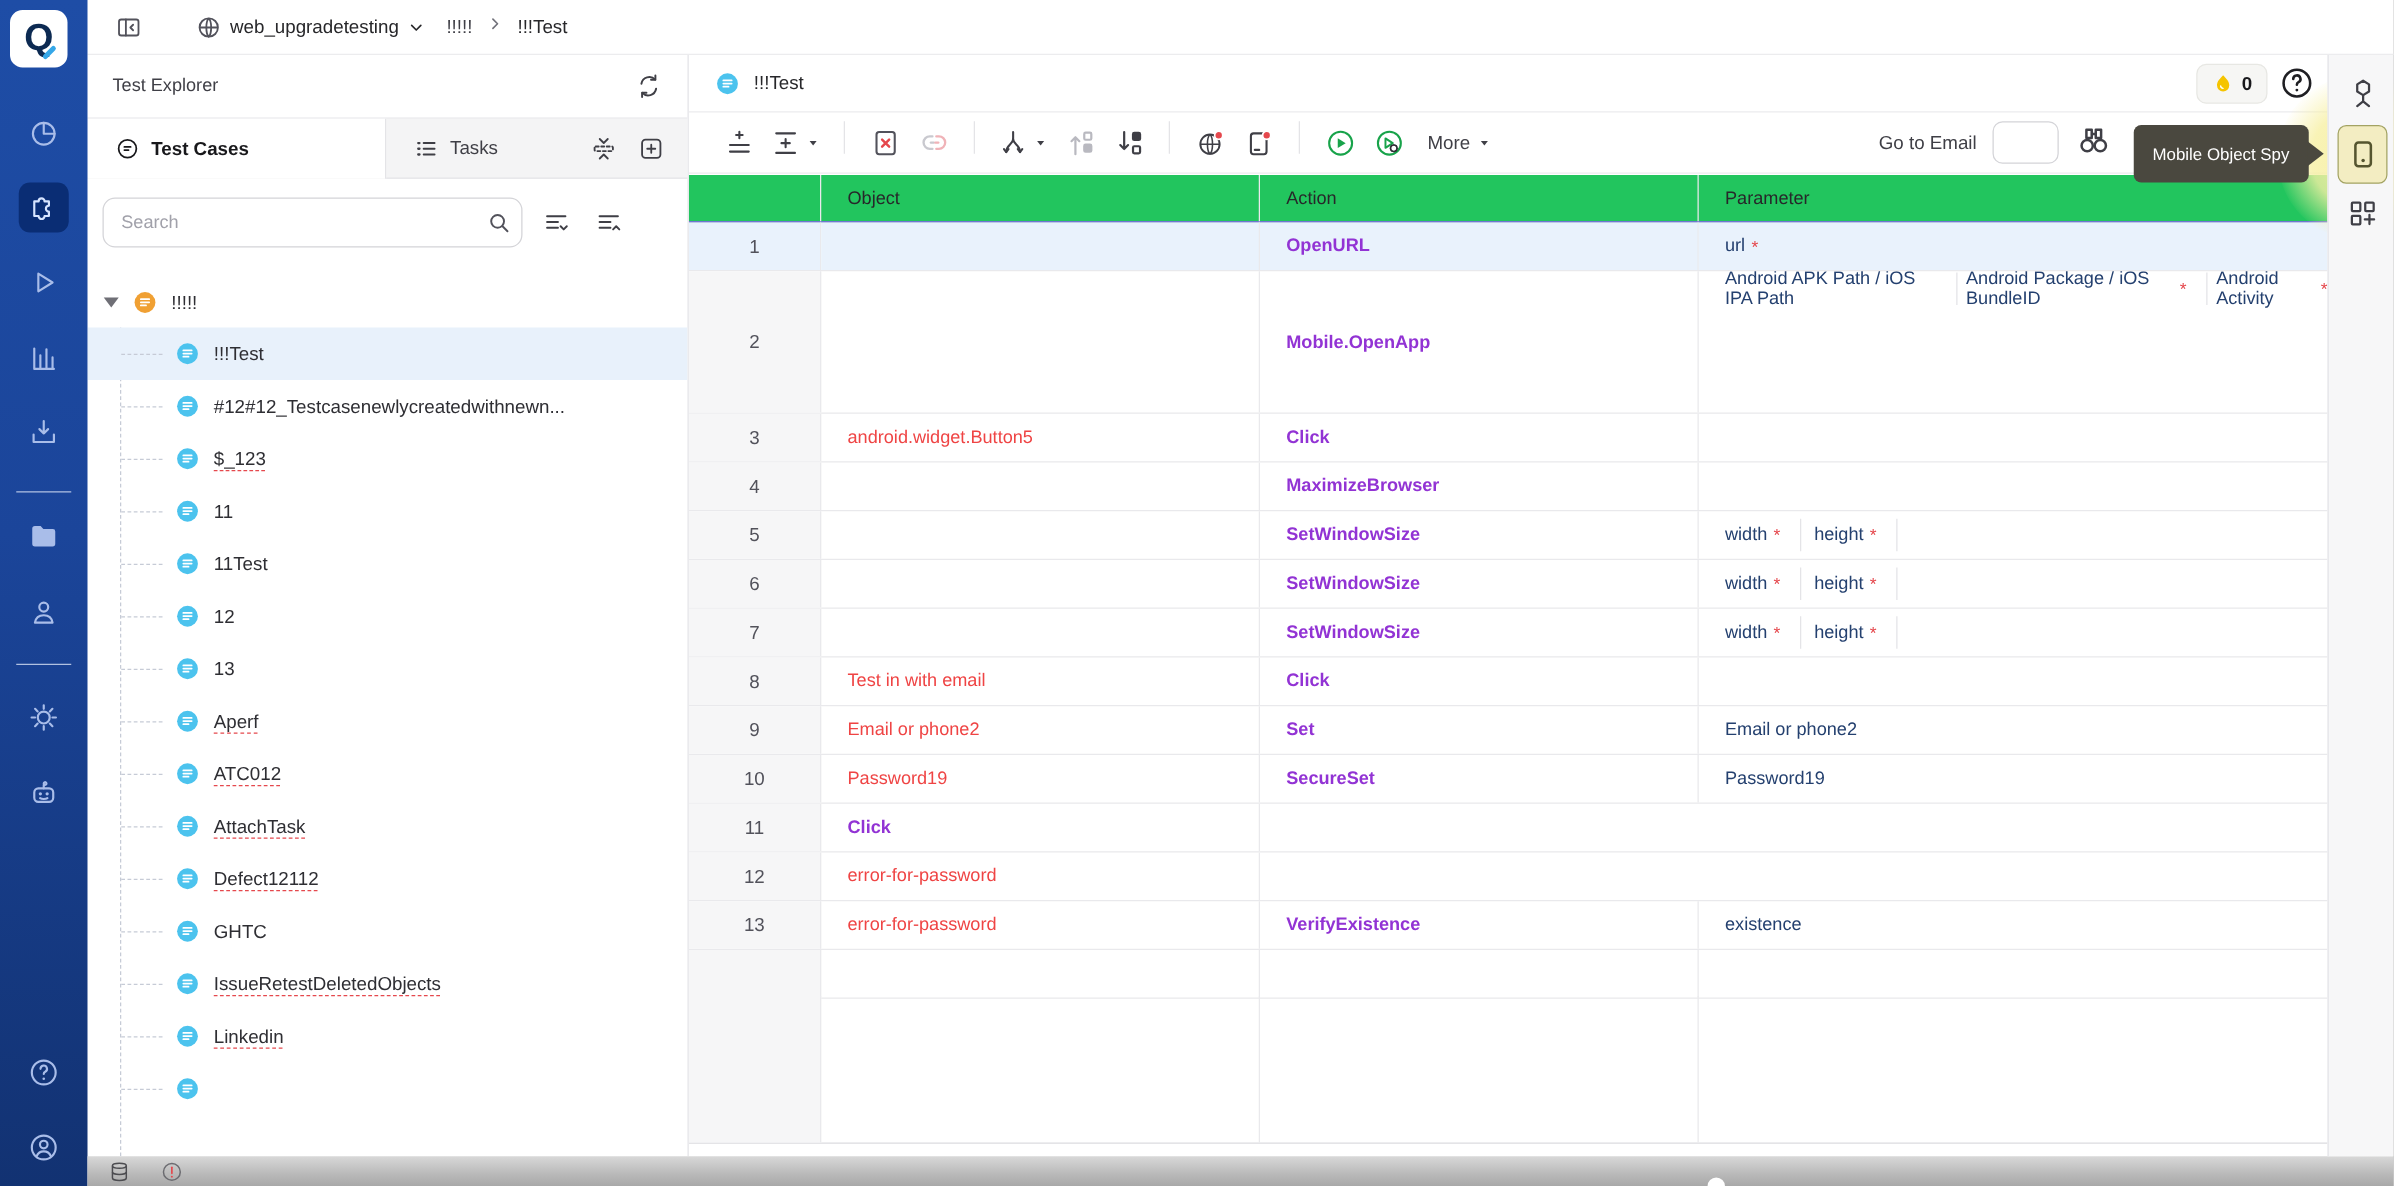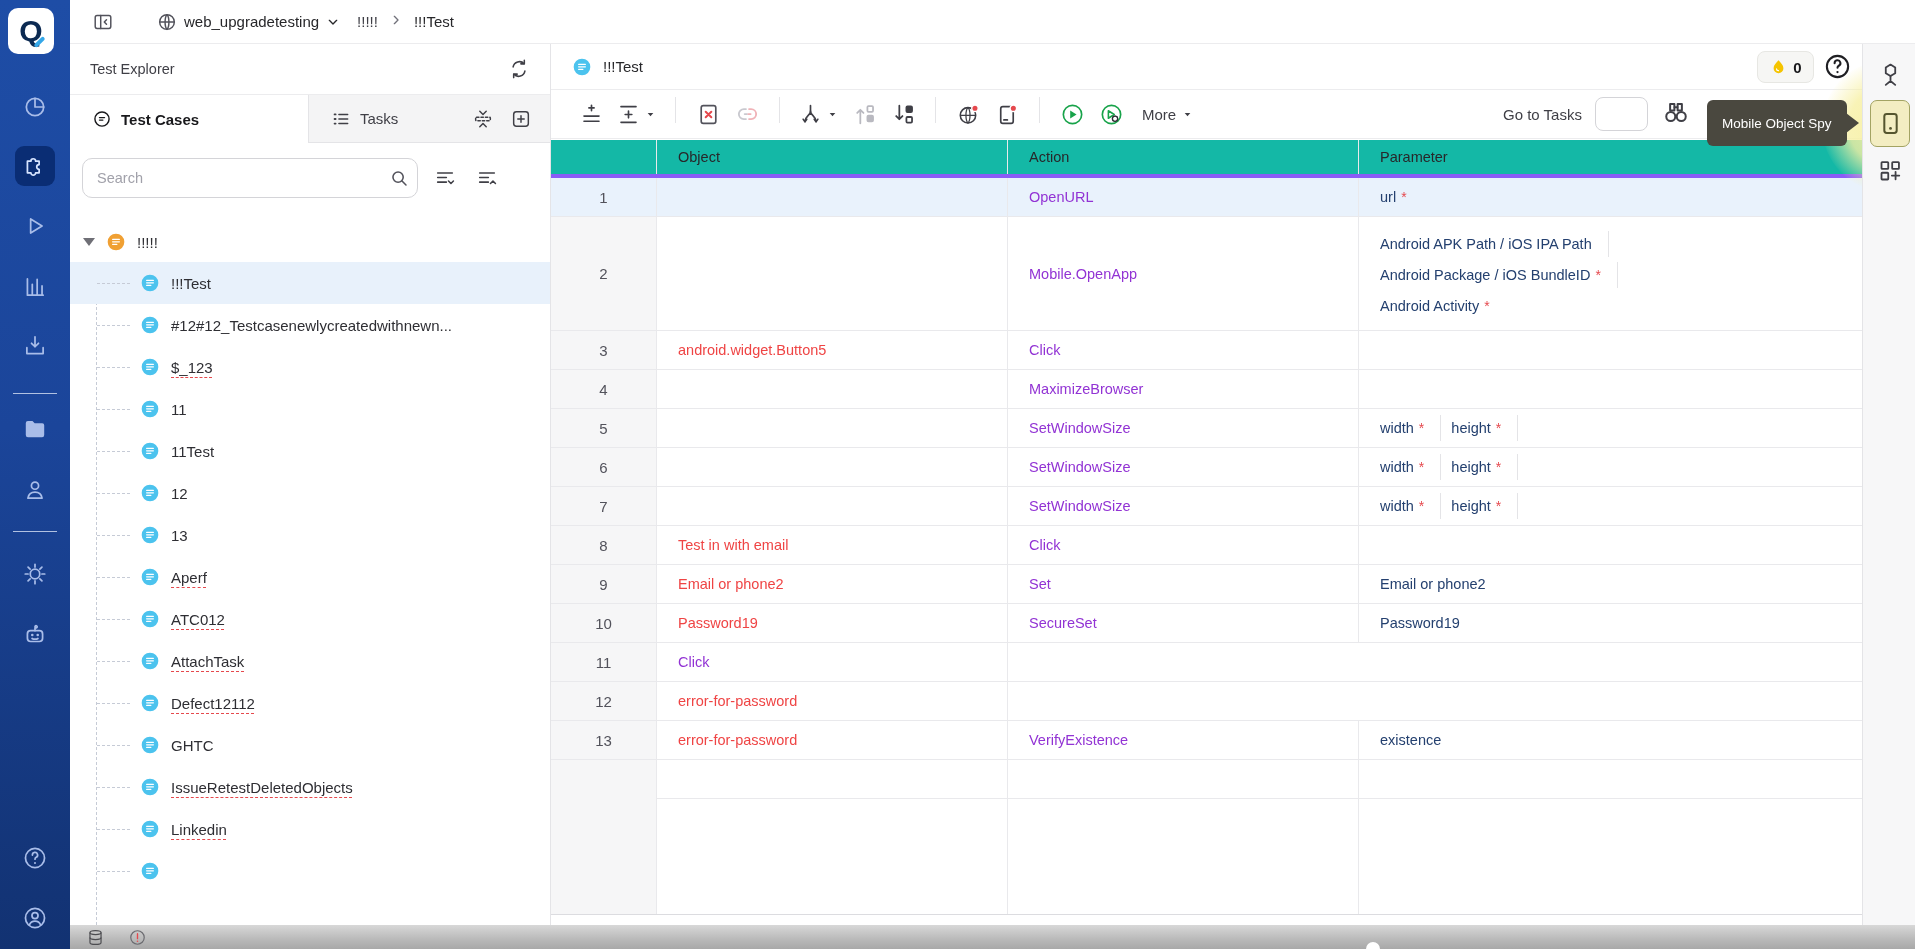--- a/index.html
+++ b/index.html
@@ -80,35 +80,35 @@
   .more-label{font-size:15px;color:#3f3f46;margin:0 2px 0 6px;}
   .goto-wrap{position:absolute;left:952px;top:0;height:100%;display:flex;align-items:center;gap:13px;}
   .goto-label{font-size:15px;color:#3f3f46;}
   .goto-input{width:53px;height:34px;border:1px solid #d4d4d8;border-radius:8px;outline:none;padding:0 8px;font-size:14px;}
   .binoculars{color:#3f3f46;}
   .binoculars svg{width:30px;height:30px;}
 
   
   .steps{position:absolute;left:0;top:96px;width:1311px;height:775px;border-bottom:1px solid #dcdce0;}
   .grid-cols{display:grid;grid-template-columns:106px 351px 351px 1fr;}
-  .thead{height:38px;background:#14b8a6;border-bottom:4px solid #8b5cf6;}
+  .thead{height:38px;background:#22c55e;border-bottom:1px solid #8b5cf6;}
   .thead .cell{font-size:14.5px;color:#27272a;}
   .cell{display:flex;align-items:center;padding-left:21px;border-right:1px solid #e9e9ec;overflow:hidden;}
   .cell:last-child{border-right:none;}
   .trow{border-bottom:1px solid #e9e9ec;height:39px;}
   .trow .num{justify-content:center;padding-left:0;color:#52525b;font-size:15px;background:#f6f6f7;}
   .trow.selected .cell{background:#e9f2fc;}
   .obj-text{color:#ef4444;font-size:14.5px;}
-  .act-text{color:#9233d4;font-size:14.5px;}
+  .act-text{color:#9233d4;font-size:14.5px;font-weight:bold;}
   .param-label{color:#24406f;font-size:14.5px;}
   .req{color:#e5484d;margin-left:5px;font-size:14px;}
   .param-value{color:#24406f;font-size:14.5px;}
   .pdiv{width:1px;height:26px;background:#e4e4e7;margin-left:16px;}
   .trow.tall{height:114px;}
-  .trow.tall .cell.par{flex-direction:column;align-items:flex-start;justify-content:center;gap:7px;padding-top:2px;}
+  .trow.tall .cell.par{align-items:flex-start;justify-content:center;gap:7px;padding-top:2px;}
   .pline{display:flex;align-items:center;height:24px;}
   .ghost{position:absolute;left:0;right:0;bottom:0;top:657px;}
   .ghost .cell{height:100%;}
 
   
   .rightstrip{position:absolute;left:1862px;top:44px;width:53px;height:881px;background:#f7f7f8;border-left:1px solid #e4e4e7;z-index:6;}
   .rs-btn{position:absolute;left:13px;width:28px;height:28px;color:#3f3f46;display:flex;align-items:center;justify-content:center;cursor:pointer;}
   .rs-btn svg{width:27px;height:27px;}
   .rs-btn.spy{left:7px;top:56px;width:40px;height:47px;background:#f3edc2;border:1px solid #a3a363;border-radius:7px;color:#55552f;}
   .glow{position:absolute;left:1822px;top:60px;width:132px;height:132px;border-radius:50%;z-index:5;pointer-events:none;
@@ -592,21 +592,21 @@
           <span class="tb-btn">
             <span class="more-label">More</span>
             <span class="caret" style="display: flex; width: 13px; height: 13px;">
               <svg viewBox="0 0 24 24" fill="currentColor">
                 <path d="M6.8 9h10.4L12 15.4z"></path>
               </svg>
             </span>
           </span>
         </span>
       <span class="goto-wrap">
-        <span class="goto-label">Go to Tasks</span>
+        <span class="goto-label">Go to Email</span>
         <input class="goto-input" value="" style="">
         <span class="binoculars"><svg viewBox="0 0 24 24" fill="none" stroke="currentColor" stroke-width="1.6" stroke-linecap="round" stroke-linejoin="round">
               <path d="M7.3 5.5h3.4v5.2H7.3zM13.3 5.5h3.4v5.2h-3.4z"></path>
               <circle cx="7.8" cy="15.6" r="3.6"></circle>
               <circle cx="16.2" cy="15.6" r="3.6"></circle>
               <path d="M10.9 8.2h2.2"></path>
             </svg></span>
       </span>
     </div>
 

